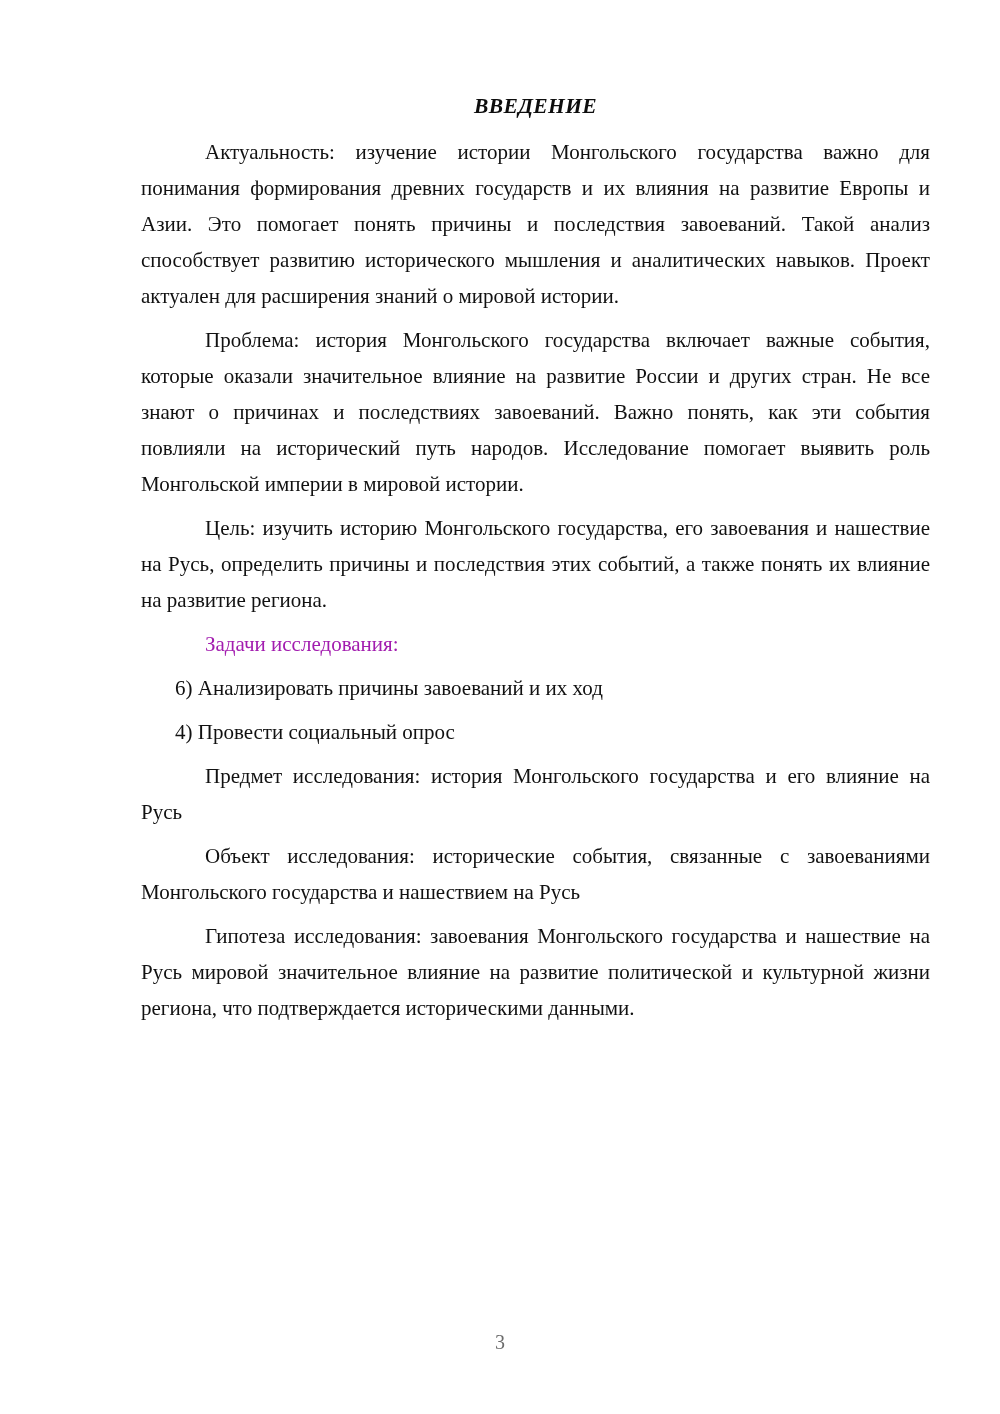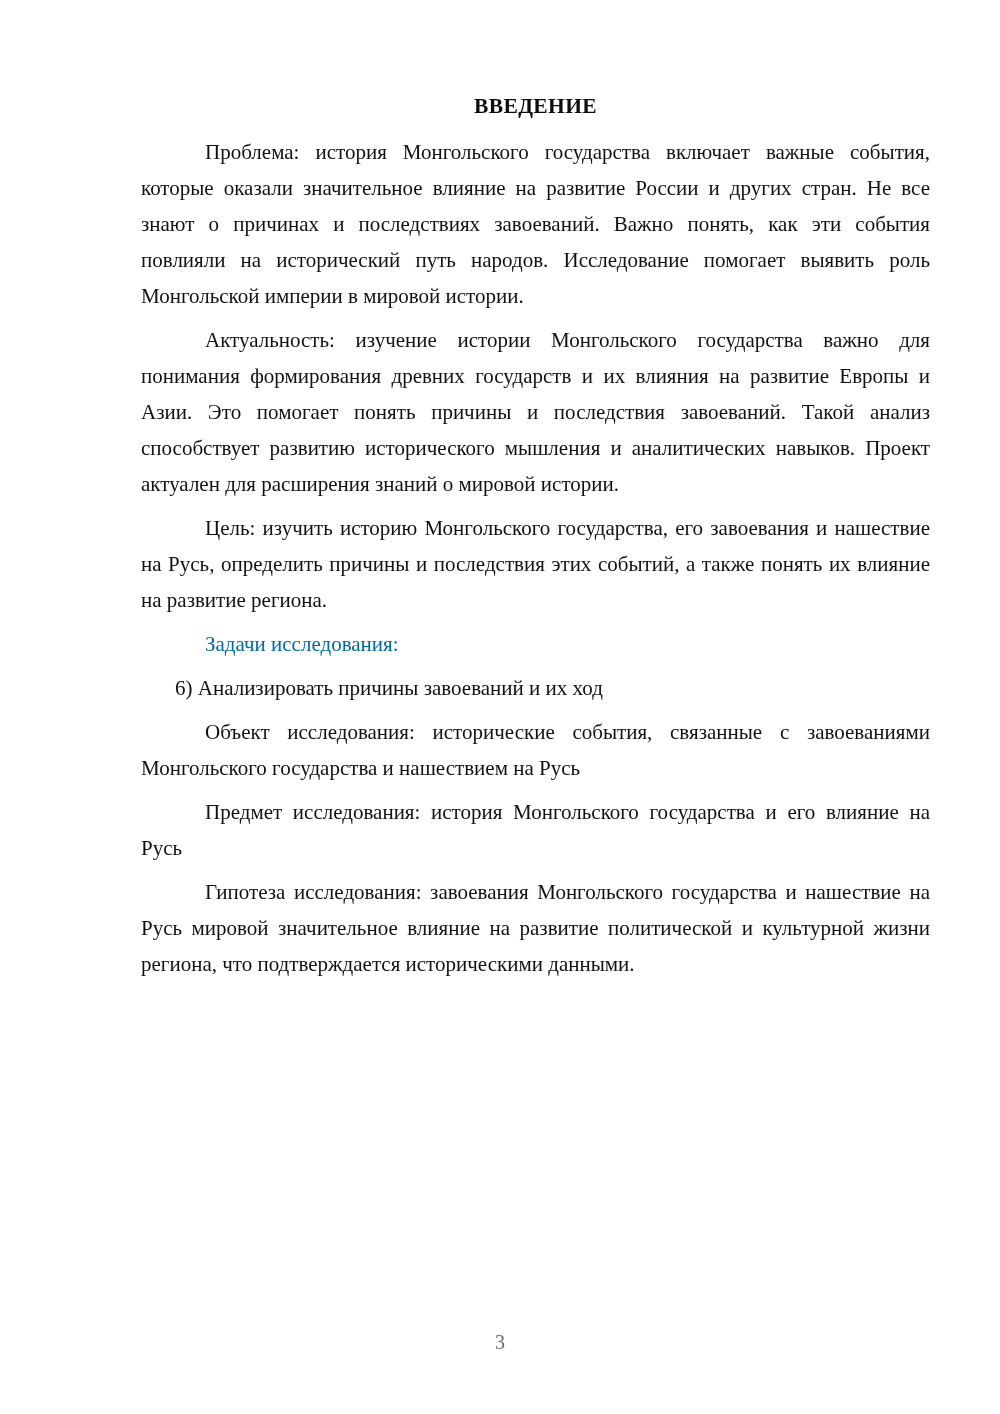--- a/index.html
+++ b/index.html
@@ -32,40 +32,41 @@
   }
 
   .doc-title {
     font-size: 21.5px;
     font-weight: bold;
     text-align: center;
     letter-spacing: 0.4px;
     line-height: 36px;
     margin: 0 0 10px 0;
     color: #0d0d0d;
+    font-style: italic;
   }
 
   .para {
     font-size: 21px;
     line-height: 36px;
     text-align: justify;
     text-justify: inter-word;
     text-indent: 64px;
     margin: 0 0 8px 0;
     color: #111111;
     hyphens: none;
   }
 
   .list-intro {
     font-size: 21px;
     line-height: 36px;
     text-indent: 64px;
     margin: 0 0 8px 0;
     text-align: left;
-    color: #0369a1;
+    color: #a21caf;
   }
 
   .task-list {
     list-style: none;
     margin: 0 0 8px 0;
     padding: 0;
   }
 
   .task-list li {
     font-size: 21px;
@@ -90,35 +91,36 @@
 </style>
 </head>
 <body>
 
 <div class="page">
 
   <div class="content">
 
     <h1 class="doc-title">ВВЕДЕНИЕ</h1>
 
+    <p class="para">Актуальность: изучение истории Монгольского государства важно для понимания формирования древних государств и их влияния на развитие Европы и Азии. Это помогает понять причины и последствия завоеваний. Такой анализ способствует развитию исторического мышления и аналитических навыков. Проект актуален для расширения знаний о мировой истории.</p>
+
     <p class="para">Проблема: история Монгольского государства включает важные события, которые оказали значительное влияние на развитие России и других стран. Не все знают о причинах и последствиях завоеваний. Важно понять, как эти события повлияли на исторический путь народов. Исследование помогает выявить роль Монгольской империи в мировой истории.</p>
-
-    <p class="para">Актуальность: изучение истории Монгольского государства важно для понимания формирования древних государств и их влияния на развитие Европы и Азии. Это помогает понять причины и последствия завоеваний. Такой анализ способствует развитию исторического мышления и аналитических навыков. Проект актуален для расширения знаний о мировой истории.</p>
 
     <p class="para">Цель: изучить историю Монгольского государства, его завоевания и нашествие на Русь, определить причины и последствия этих событий, а также понять их влияние на развитие региона.</p>
 
     <p class="list-intro">Задачи исследования:</p>
 
     <ul class="task-list">
       <li>6) Анализировать причины завоеваний и их ход</li>
+      <li>4) Провести социальный опрос</li>
     </ul>
 
+    <p class="para">Предмет исследования: история Монгольского государства и его влияние на Русь</p>
+
     <p class="para">Объект исследования: исторические события, связанные с завоеваниями Монгольского государства и нашествием на Русь</p>
-
-    <p class="para">Предмет исследования: история Монгольского государства и его влияние на Русь</p>
 
     <p class="para">Гипотеза исследования: завоевания Монгольского государства и нашествие на Русь мировой значительное влияние на развитие политической и культурной жизни региона, что подтверждается историческими данными.</p>
 
   </div>
 
   <div class="page-number">3</div>
 
 </div>
 
 </body></html>

